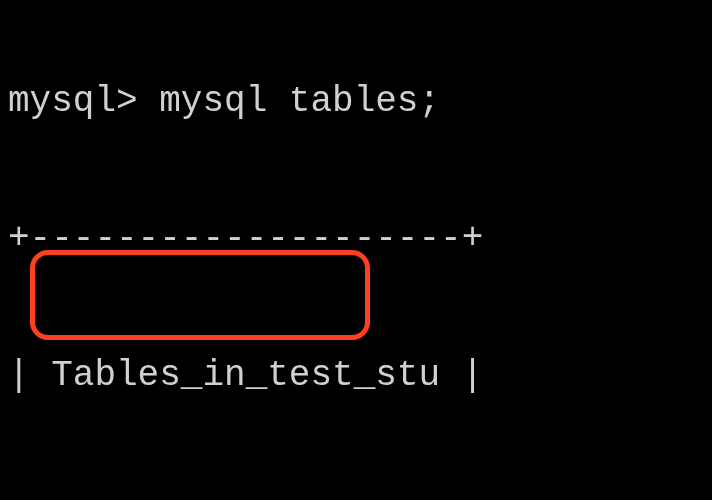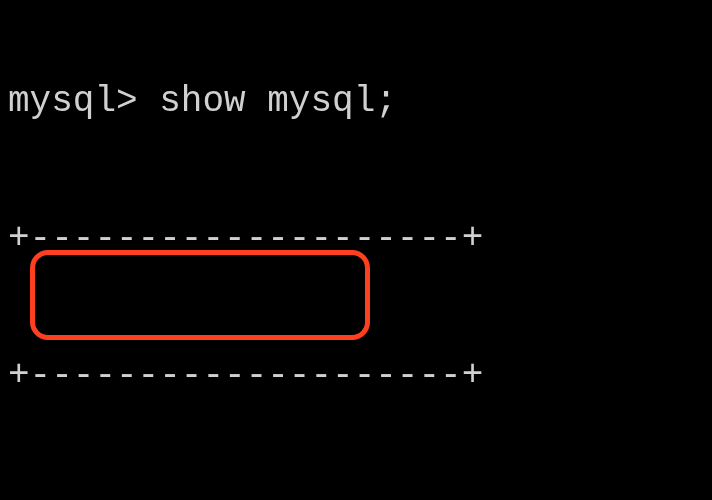--- a/index.html
+++ b/index.html
@@ -33,20 +33,21 @@
       top: 250px;
       width: 340px;
       height: 90px;
       pointer-events: none;
     }
   </style>
 </head>
 <body>
 
 <div class="terminal">
-<span class="line"><span>mysql&gt; </span><span>show mysql;</span></span>
+<span class="line"><span>mysql&gt; </span><span>mysql tables;</span></span>
 <span class="line">+--------------------+</span>
+<span class="line">| Tables_in_test_stu |</span>
 <span class="line">+--------------------+</span>
 
 
 
 <div class="highlight-box"></div>
 </div>
 
 </body></html>

